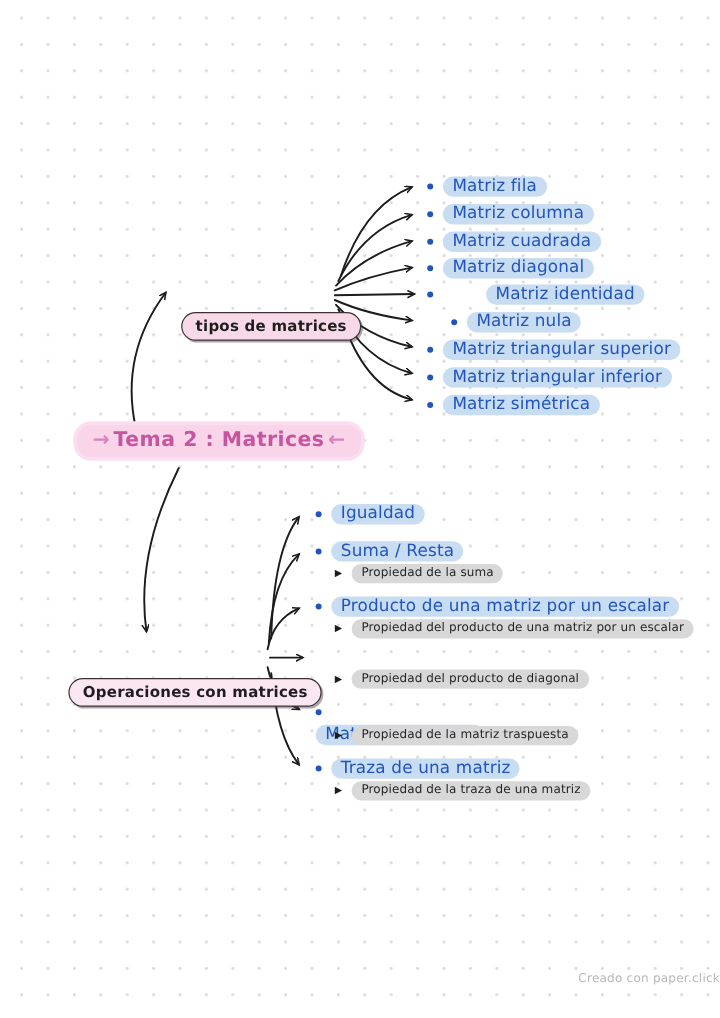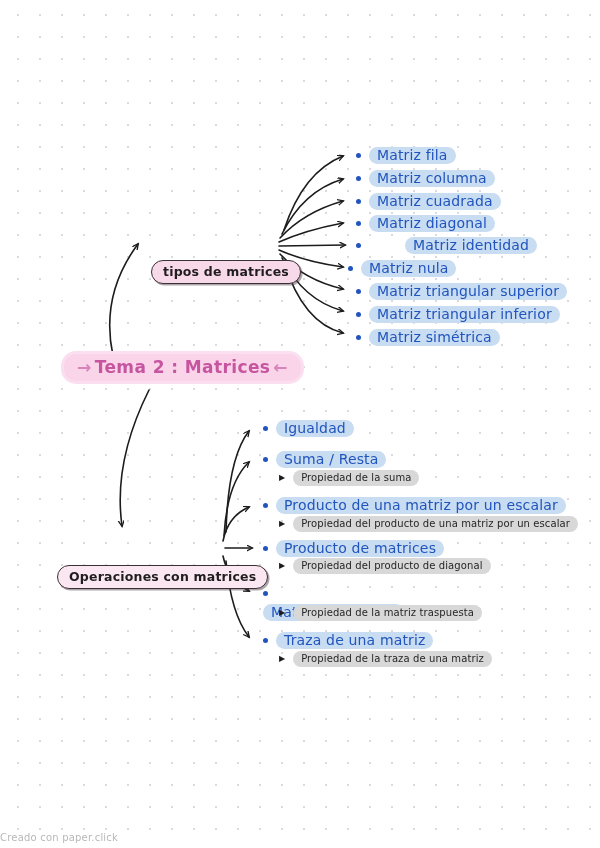--- a/index.html
+++ b/index.html
@@ -88,23 +88,23 @@
     color:#262626;
     border-radius:8px;
     padding:1px 8px 2px;
     font-size:10px;
     line-height:13px;
     letter-spacing:0.1px;
   }
 
   .footer {
     position:absolute;
-    left:0; top:832px;
+    left:0; top:810px;
     width:100%;
-    text-align:left;
+    text-align:right;
     font-size:10px;
     color:#b8b8b8;
     letter-spacing:0.2px;
   }
 </style>
 </head>
 <body>
 
 <div id="page">
 
@@ -158,21 +158,21 @@
     <span class="pill-blue">Matriz cuadrada</span>
   </div>
   <div class="row" style="left:356px; top:215px;">
     <span class="bullet"></span>
     <span class="pill-blue">Matriz diagonal</span>
   </div>
   <div class="row" style="left:356px; top:237px;gap:44px;">
     <span class="bullet"></span>
     <span class="pill-blue">Matriz identidad</span>
   </div>
-  <div class="row" style="left:348px; top:260px;">
+  <div class="row" style="left:376px; top:260px;">
     <span class="bullet"></span>
     <span class="pill-blue">Matriz nula</span>
   </div>
   <div class="row" style="left:356px; top:283px;">
     <span class="bullet"></span>
     <span class="pill-blue">Matriz triangular superior</span>
   </div>
   <div class="row" style="left:356px; top:306px;">
     <span class="bullet"></span>
     <span class="pill-blue">Matriz triangular inferior</span>
@@ -200,24 +200,20 @@
 
   <div class="row" style="left:263px; top:497px;">
     <span class="bullet"></span>
     <span class="pill-blue">Producto de una matriz por un escalar</span>
   </div>
   <div class="row" style="left:279px; top:516px;">
     <span class="tri">▶</span>
     <span class="pill-gray">Propiedad del producto de una matriz por un escalar</span>
   </div>
 
-  <div class="row" style="left:263px; top:540px;">
-    <span class="bullet"></span>
-    <span class="pill-blue">Producto de matrices</span>
-  </div>
   <div class="row" style="left:279px; top:558px;">
     <span class="tri">▶</span>
     <span class="pill-gray">Propiedad del producto de diagonal</span>
   </div>
 
   <div class="row" style="left:263px; top:585px;flex-direction:column;">
     <span class="bullet"></span>
     <span class="pill-blue">Matriz traspuesta</span>
   </div>
   <div class="row" style="left:279px; top:605px;">

